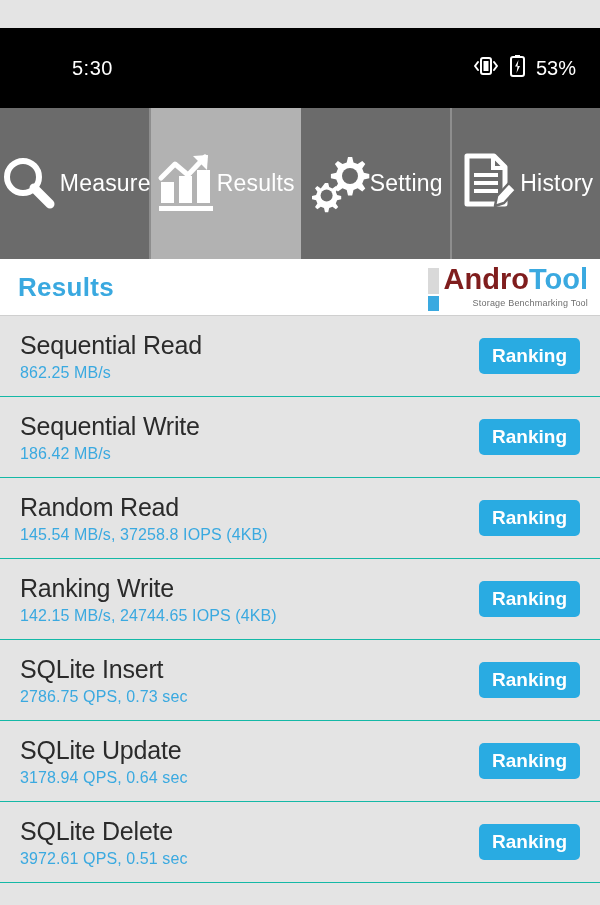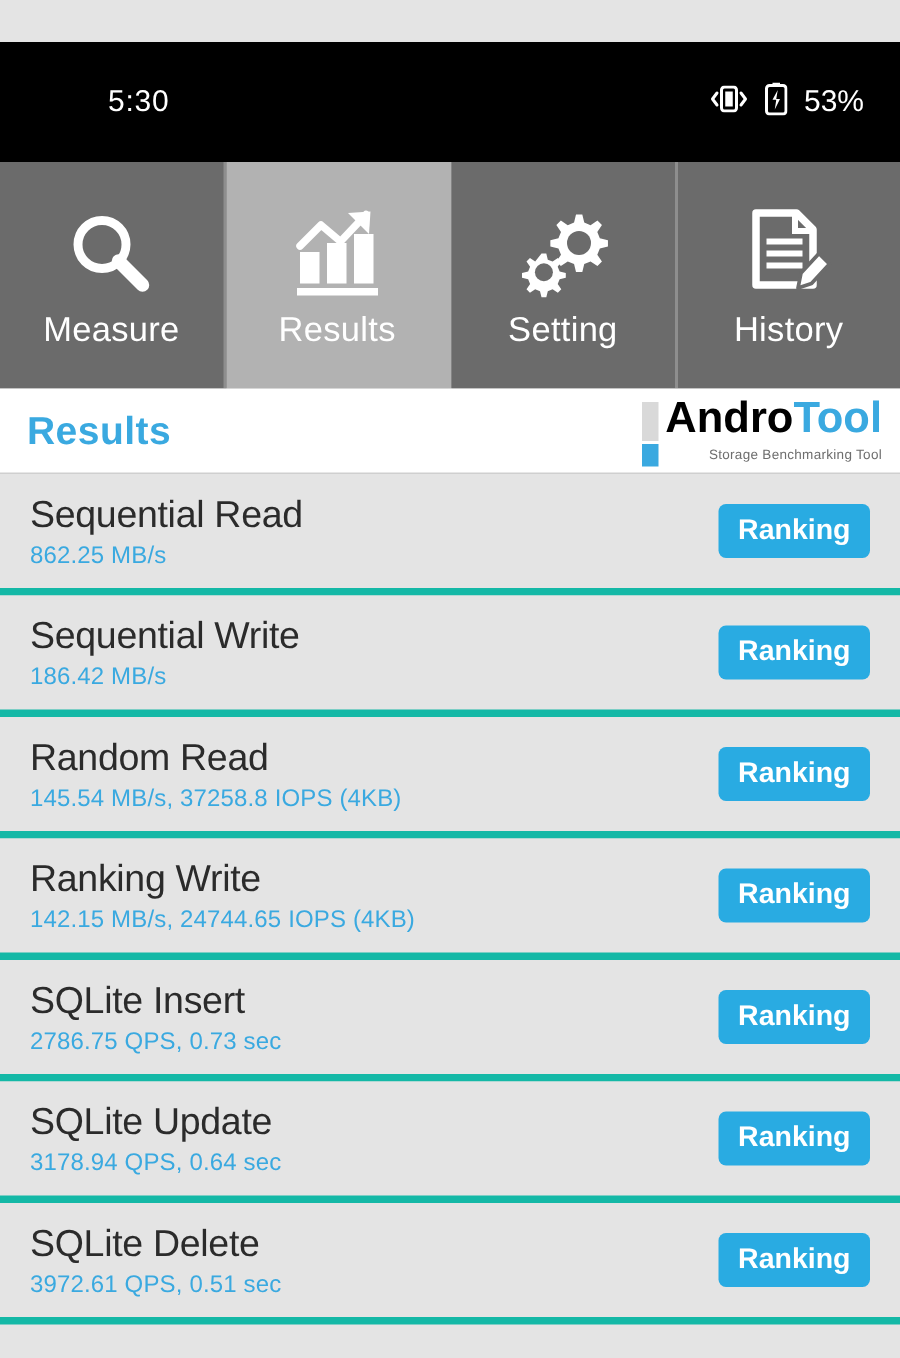--- a/index.html
+++ b/index.html
@@ -33,21 +33,21 @@
   .icon-vibrate { display:block; }
   .icon-battery { display:block; }
 
   
   .tabbar {
     height:151px; background:#6b6b6b;
     display:flex;
   }
   .tab {
     flex:1 1 0; min-width:0;
-    display:flex; flex-direction:column;
+    display:flex; flex-direction:row;
     align-items:center; justify-content:center;
     background:#6b6b6b;
     border-right:2px solid #8e8e8e;
     position:relative;
     cursor:pointer;
   }
   .tab:last-child { border-right:none; }
   .tab.active { background:#b2b2b2; border-right-color:#b2b2b2; }
   .tab.active + .tab { border-left:none; }
   .tab-icon {
@@ -78,33 +78,33 @@
     display:flex; align-items:flex-start;
   }
   .logo-bars { width:11px; margin-right:5px; margin-top:3px; }
   .logo-bar-top { height:26px; background:#d9d9d9; }
   .logo-bar-bot { height:15px; background:#3aa9e0; margin-top:2px; }
   .logo-text { display:flex; flex-direction:column; }
   .logo-main {
     font-size:29px; font-weight:bold; line-height:1;
     font-family:"Liberation Sans", sans-serif;
   }
-  .logo-andro { color:#000000; }
+  .logo-andro { color:#7f1d1d; }
   .logo-bench { color:#3aa9e0; }
   .logo-tag {
     font-size:9px; color:#6e6e6e; margin-top:4px;
     text-align:right; letter-spacing:.2px;
     font-family:"Liberation Sans", sans-serif;
   }
 
   
   .list { background:#e4e4e4; }
   .row {
     height:81px; background:#e4e4e4;
-    border-bottom:5px solid #14b8a6;
+    border-bottom:1px solid #14b8a6;
     display:flex; align-items:center;
     padding:0 20px;
     position:relative;
   }
   .row-texts {
     display:flex; flex-direction:column;
     justify-content:center; gap:4px; flex:1 1 auto; min-width:0;
   }
   .row-title {
     font-size:25px; color:#2b2b2b;

